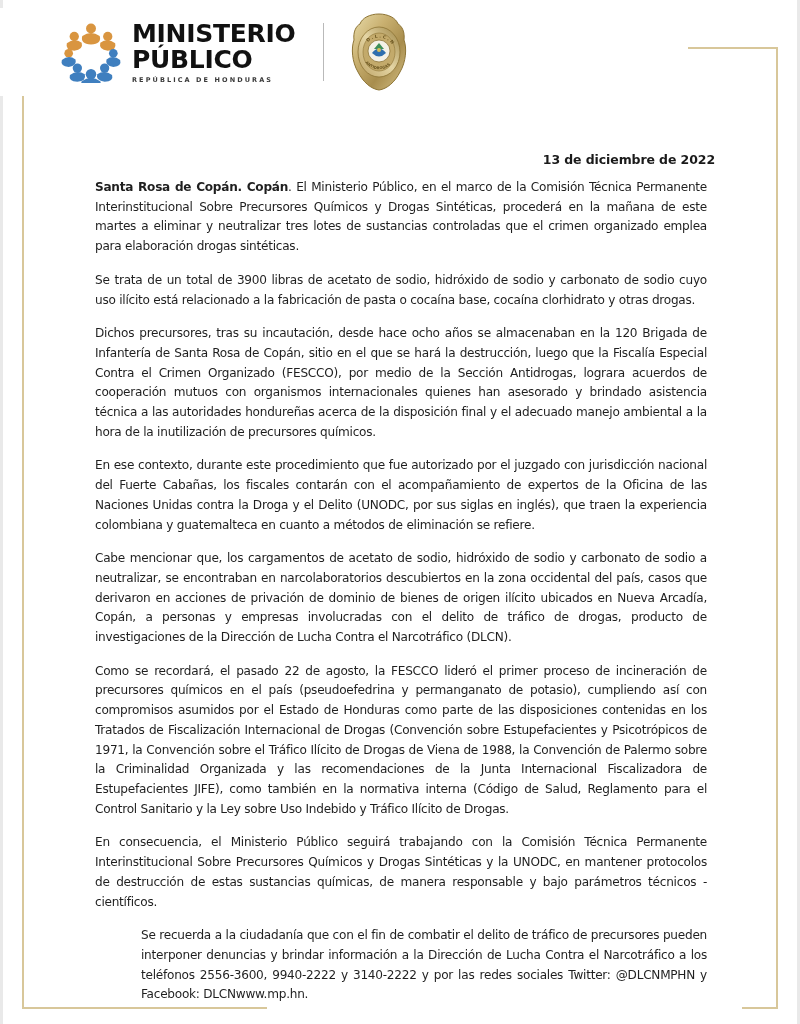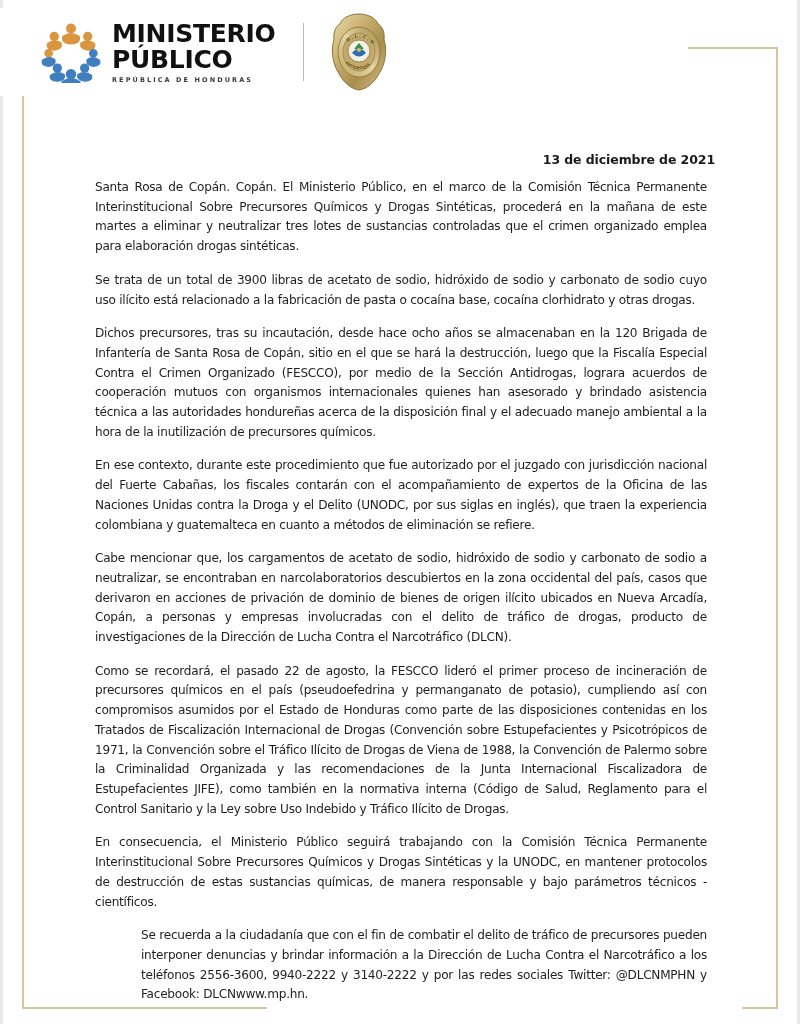--- a/index.html
+++ b/index.html
@@ -81,21 +81,21 @@
   
   .masthead {
     position: absolute;
     left: 0;
     top: 8px;
     width: 688px;
     height: 88px;
     display: flex;
     align-items: center;
     justify-content: flex-start;
-    padding-left: 40px;
+    padding-left: 60px;
     box-sizing: border-box;
     background: #ffffff;
   }
   .brand {
     display: flex;
     align-items: center;
     gap: 10px;
   }
   .brand-mark {
     width: 62px;
@@ -181,21 +181,21 @@
     letter-spacing: -0.25px;
   }
   .article p {
     margin: 0 0 14px 0;
   }
   .article p:last-child {
     margin-bottom: 0;
     margin-left: 46px;
   }
   .lede {
-    font-weight: 400;
+    font-weight: 700;
   }
 
   
   .footer-mark {
     position: absolute;
     left: 0;
     bottom: 2px;
     width: 800px;
     display: flex;
     align-items: center;
@@ -305,21 +305,21 @@
           <text font-family="DejaVu Sans, sans-serif" font-size="3.8" fill="#6a5520" font-weight="bold">
             <textPath href="#arcBot" startOffset="12%">ANTIDROGAS</textPath>
           </text>
         </svg>
       </div>
 
     </div>
   </div>
 
 
-  <div class="dateline">13 de diciembre de 2021</div>
+  <div class="dateline">13 de diciembre de 2022</div>
 
   <div class="article">
     <p>
       <span class="lede">Santa Rosa de Copán. Copán</span><span>. El Ministerio Público, en el marco de la Comisión Técnica Permanente Interinstitucional Sobre Precursores Químicos y Drogas Sintéticas, procederá en la mañana de este martes a eliminar y neutralizar tres lotes de sustancias controladas que el crimen organizado emplea para elaboración drogas sintéticas.</span>
     </p>
     <p>Se trata de un total de 3900 libras de acetato de sodio, hidróxido de sodio y carbonato de sodio cuyo uso ilícito está relacionado a la fabricación de pasta o cocaína base, cocaína clorhidrato y otras drogas.</p>
     <p>Dichos precursores, tras su incautación, desde hace ocho años se almacenaban en la 120 Brigada de Infantería de Santa Rosa de Copán, sitio en el que se hará la destrucción, luego que la Fiscalía Especial Contra el Crimen Organizado (FESCCO), por medio de la Sección Antidrogas, lograra acuerdos de cooperación mutuos con organismos internacionales quienes han asesorado y brindado asistencia técnica a las autoridades hondureñas acerca de la disposición final y el adecuado manejo ambiental a la hora de la inutilización de precursores químicos.</p>
     <p>En ese contexto, durante este procedimiento que fue autorizado por el juzgado con jurisdicción nacional del Fuerte Cabañas, los fiscales contarán con el acompañamiento de expertos de la Oficina de las Naciones Unidas contra la Droga y el Delito (UNODC, por sus siglas en inglés), que traen la experiencia colombiana y guatemalteca en cuanto a métodos de eliminación se refiere.</p>
     <p>Cabe mencionar que, los cargamentos de acetato de sodio, hidróxido de sodio y carbonato de sodio a neutralizar, se encontraban en narcolaboratorios descubiertos en la zona occidental del país, casos que derivaron en acciones de privación de dominio de bienes de origen ilícito ubicados en Nueva Arcadía, Copán, a personas y empresas involucradas con el delito de tráfico de drogas, producto de investigaciones de la Dirección de Lucha Contra el Narcotráfico (DLCN).</p>
     <p>Como se recordará, el pasado 22 de agosto, la FESCCO lideró el primer proceso de incineración de precursores químicos en el país (pseudoefedrina y permanganato de potasio), cumpliendo así con compromisos asumidos por el Estado de Honduras como parte de las disposiciones contenidas en los Tratados de Fiscalización Internacional de Drogas (Convención sobre Estupefacientes y Psicotrópicos de 1971, la Convención sobre el Tráfico Ilícito de Drogas de Viena de 1988, la Convención de Palermo sobre la Criminalidad Organizada y las recomendaciones de la Junta Internacional Fiscalizadora de Estupefacientes JIFE), como también en la normativa interna (Código de Salud, Reglamento para el Control Sanitario y la Ley sobre Uso Indebido y Tráfico Ilícito de Drogas.</p>

